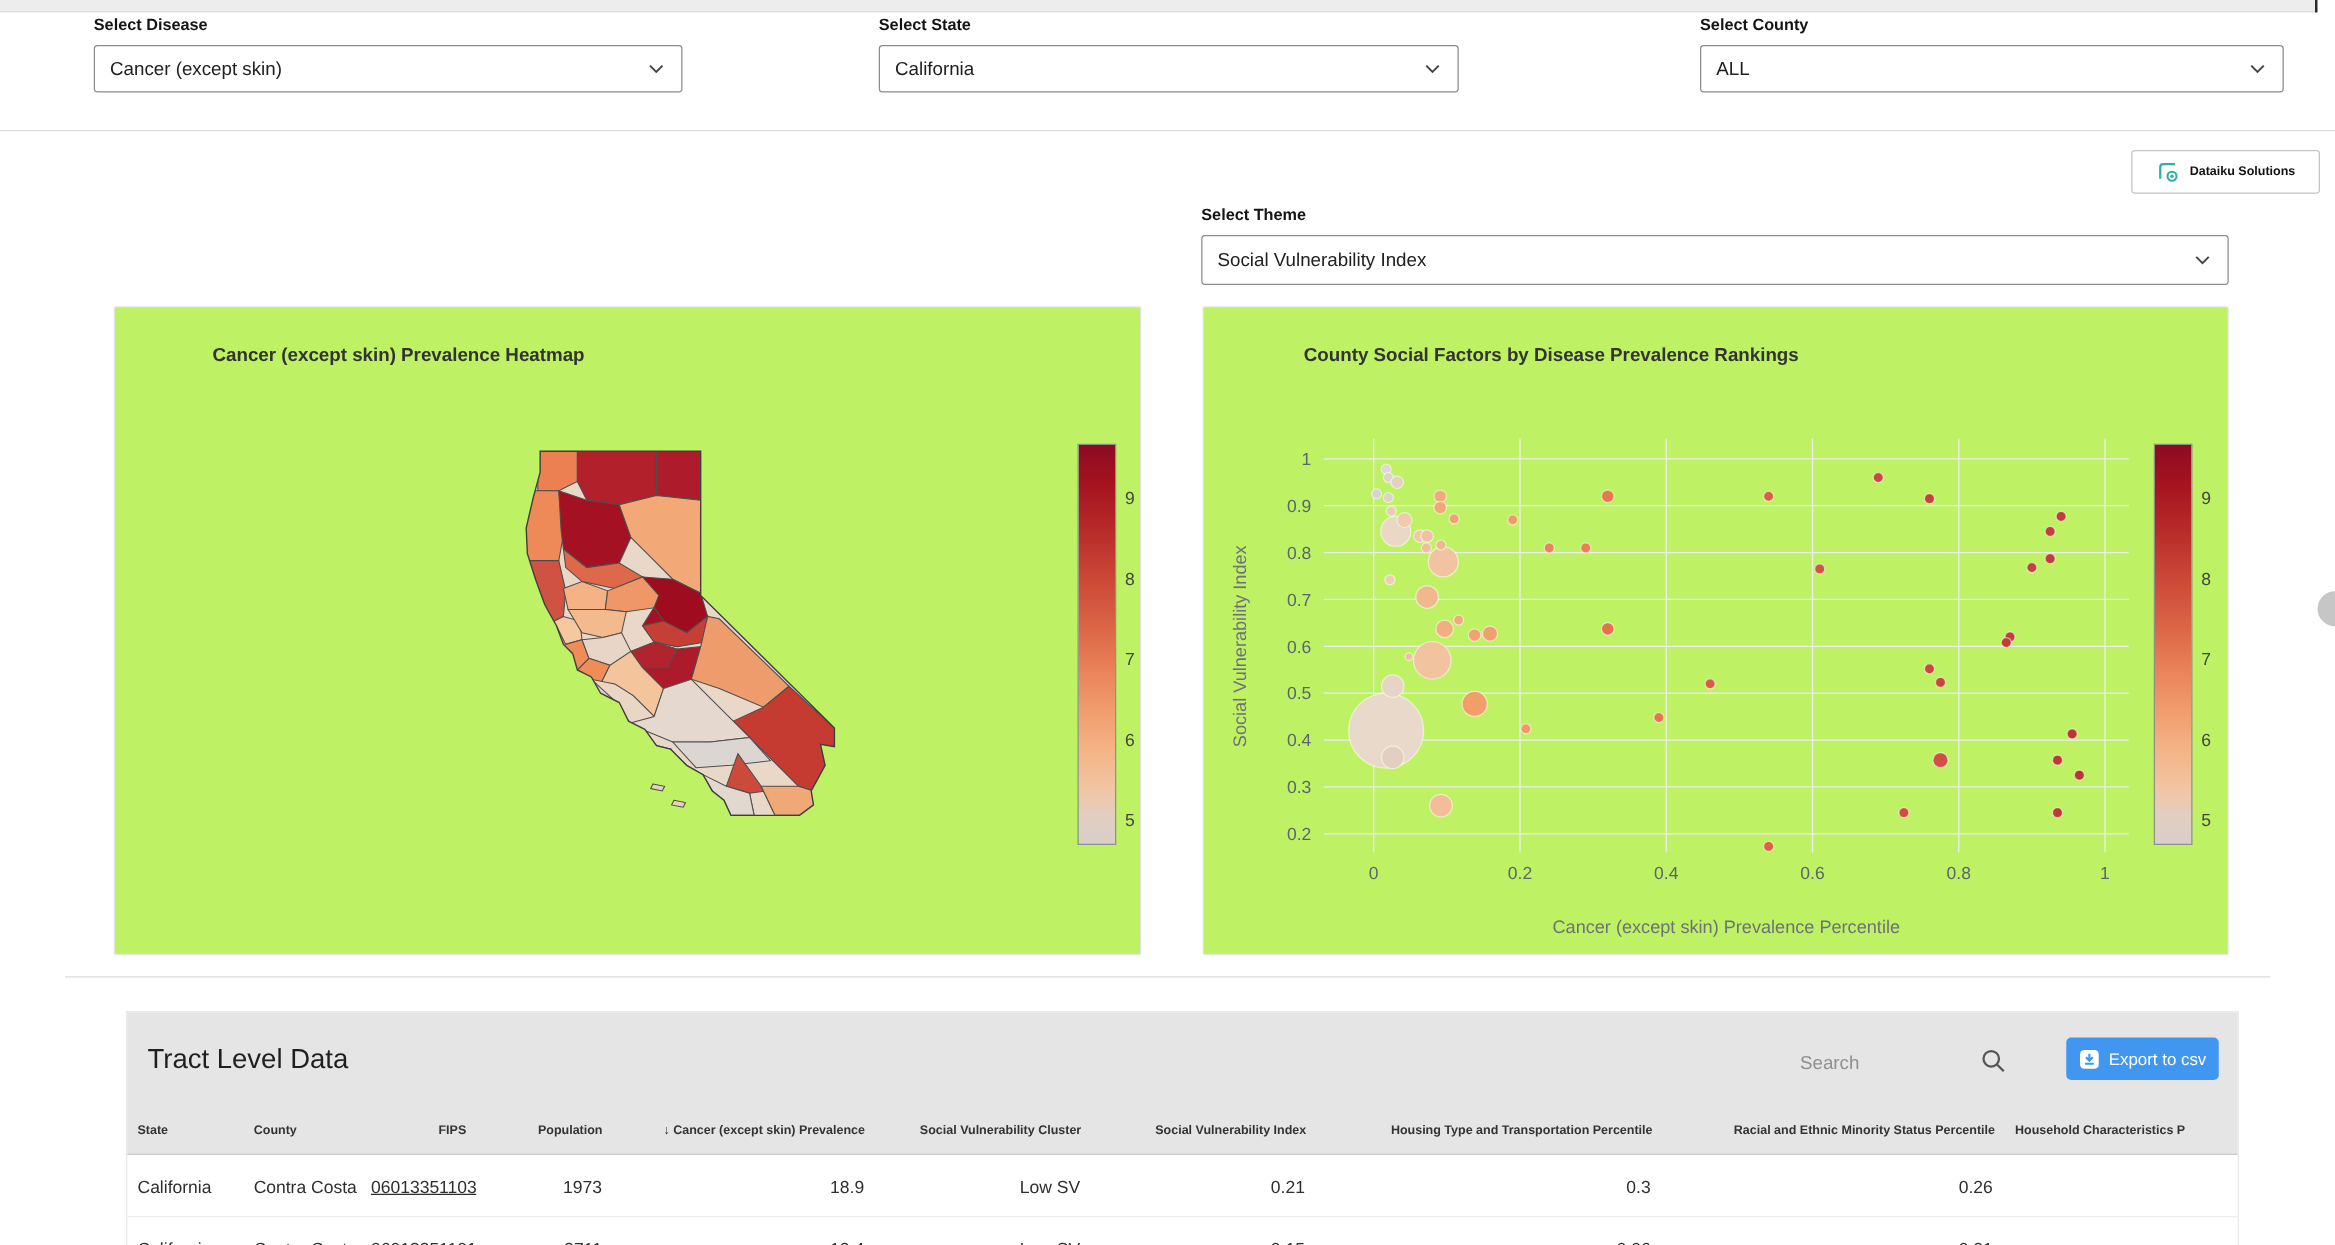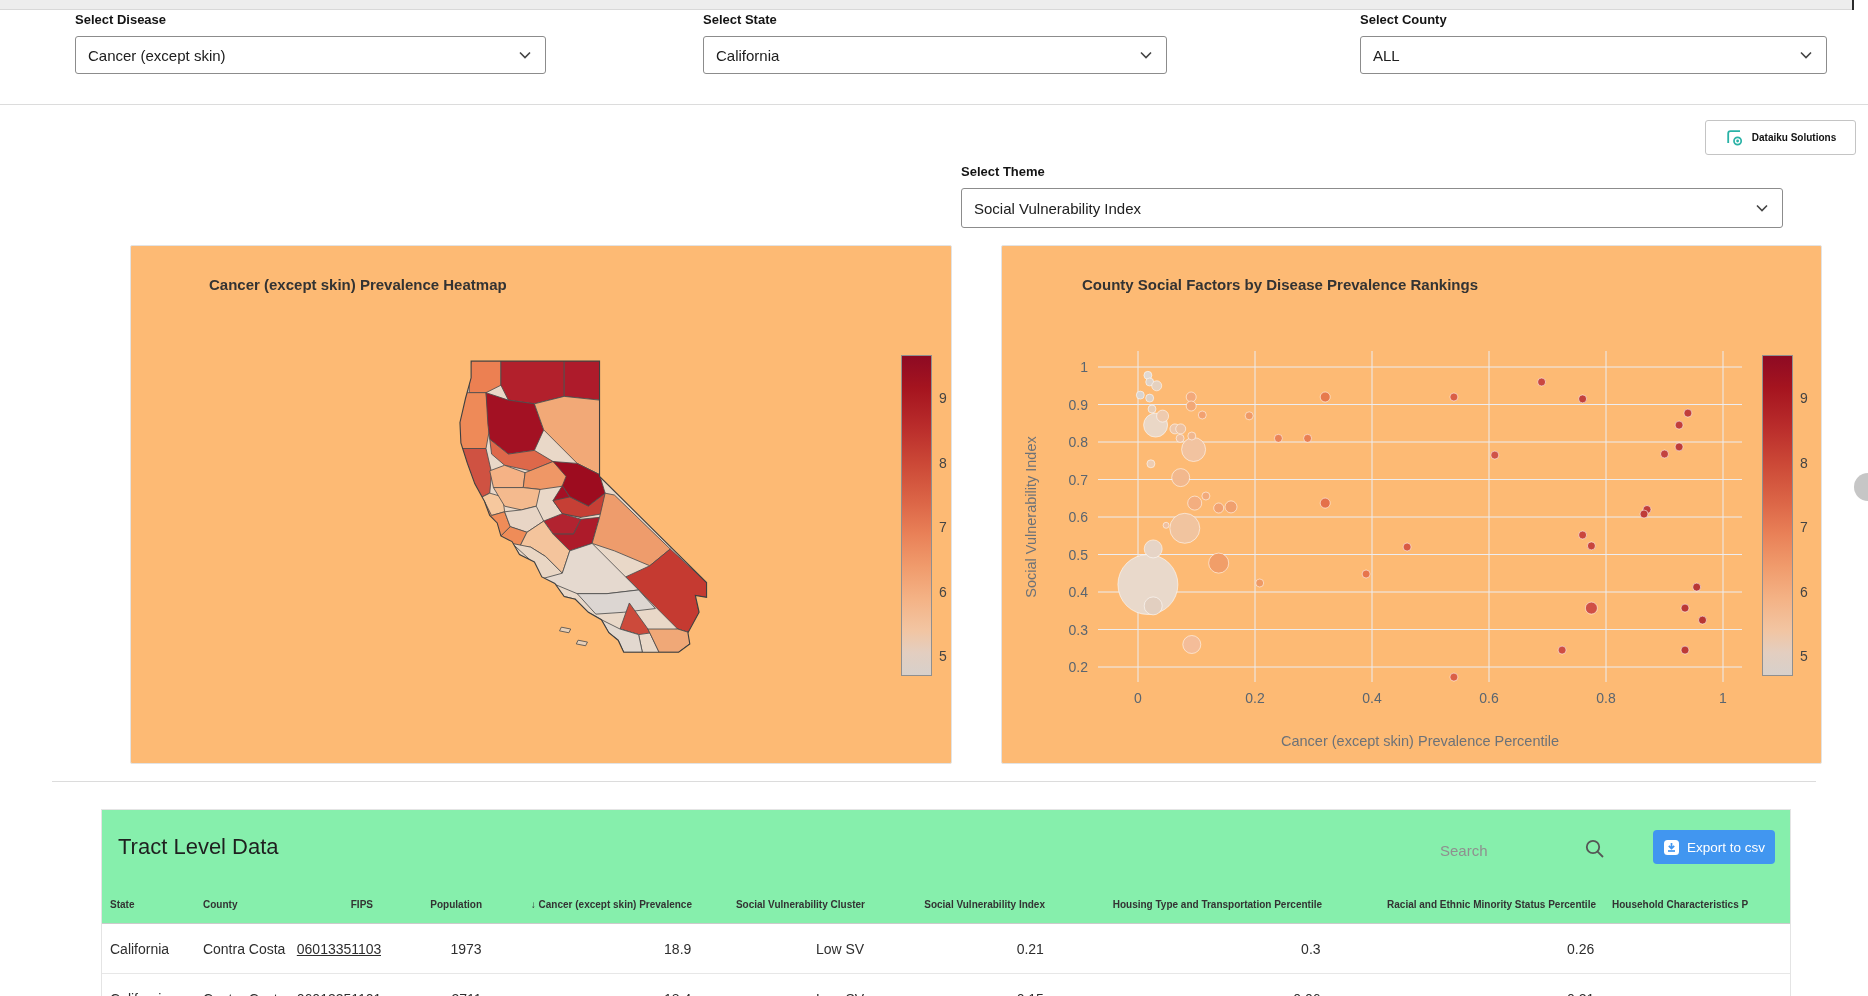--- a/index.html
+++ b/index.html
@@ -23,21 +23,21 @@
 
   
   .dataiku-btn { position:absolute; left:1705px; top:120px; width:151px; height:35px; background:#fff; border:1px solid #c4c4c4; border-radius:3px; display:flex; align-items:center; justify-content:center; gap:8px; cursor:pointer; }
   .dataiku-btn span { font-size:10px; font-weight:bold; color:#111; }
 
   
   .theme-group { position:absolute; left:961px; top:164px; }
   .theme-group .select { width:822px; height:40px; }
 
   
-  .card { position:absolute; background:#fdba74; border:1px solid #e3e3e3; border-radius:2px;margin-left:39px; }
+  .card { position:absolute; background:#bef264; border:1px solid #e3e3e3; border-radius:2px; }
   #heatmap-card { left:91px; top:245px; width:822px; height:519px; }
   #scatter-card { left:962px; top:245px; width:821px; height:519px; }
   .card-title { position:absolute; font-size:15px; font-weight:bold; color:#333; white-space:nowrap; }
   #heatmap-card .card-title { left:78px; top:30px; }
   #scatter-card .card-title { left:80px; top:30px; }
 
   #map-svg { position:absolute; left:248px; top:102px; }
   #scatter-svg { position:absolute; left:0; top:0; }
   svg .tick { font-family:"Liberation Sans",sans-serif; font-size:14px; fill:#5a6570; }
   svg .axis-title { font-family:"Liberation Sans",sans-serif; font-size:14.5px; fill:#6d7278; }
@@ -51,21 +51,21 @@
   .cb-ticks span { position:absolute; left:38px; font-size:14px; color:#444; }
 
   
   .section-divider { position:absolute; left:52px; top:781px; width:1764px; height:1px; background:#dcdcdc; }
 
   
   .edge-circle { position:absolute; right:-14px; top:473px; width:28px; height:28px; border-radius:50%; background:#c6c6c6; }
 
   
   #table-card { position:absolute; left:101px; top:809px; width:1690px; height:220px; border:1px solid #e4e4e4; border-bottom:none; background:#fff; }
-  .thead { position:relative; height:114px; background:#86efac; border-bottom:1px solid #cbcbcb; }
+  .thead { position:relative; height:114px; background:#e5e5e5; border-bottom:1px solid #cbcbcb; }
   .table-title { position:absolute; left:16px; top:24px; font-size:22px; color:#1f1f1f; }
   .search-input { position:absolute; left:1338px; top:28px; width:170px; height:24px; border:none; background:transparent; font-size:15px; font-family:"Liberation Sans",sans-serif; color:#333; outline:none; }
   .search-input::placeholder { color:#8f8f8f; }
   .search-icon { position:absolute; left:1482px; top:28px; }
   .export-btn { position:absolute; left:1551px; top:20px; width:122px; height:34px; background:#4196f0; border:none; border-radius:4px; display:flex; align-items:center; justify-content:center; gap:7px; cursor:pointer; }
   .export-btn span { color:#fff; font-size:13.5px; font-family:"Liberation Sans",sans-serif; }
   .cols { position:absolute; left:0; bottom:0; width:1690px; height:38px; display:flex; align-items:center; }
   .th { font-size:10px; font-weight:bold; color:#333; padding:0 8px; white-space:nowrap; overflow:hidden; }
   .tr { display:flex; align-items:center; height:50px; border-bottom:1px solid #e7e7e7; background:#fff; }
   .td { font-size:14px; color:#2e2e2e; padding:0 8px; white-space:nowrap; overflow:hidden; }

